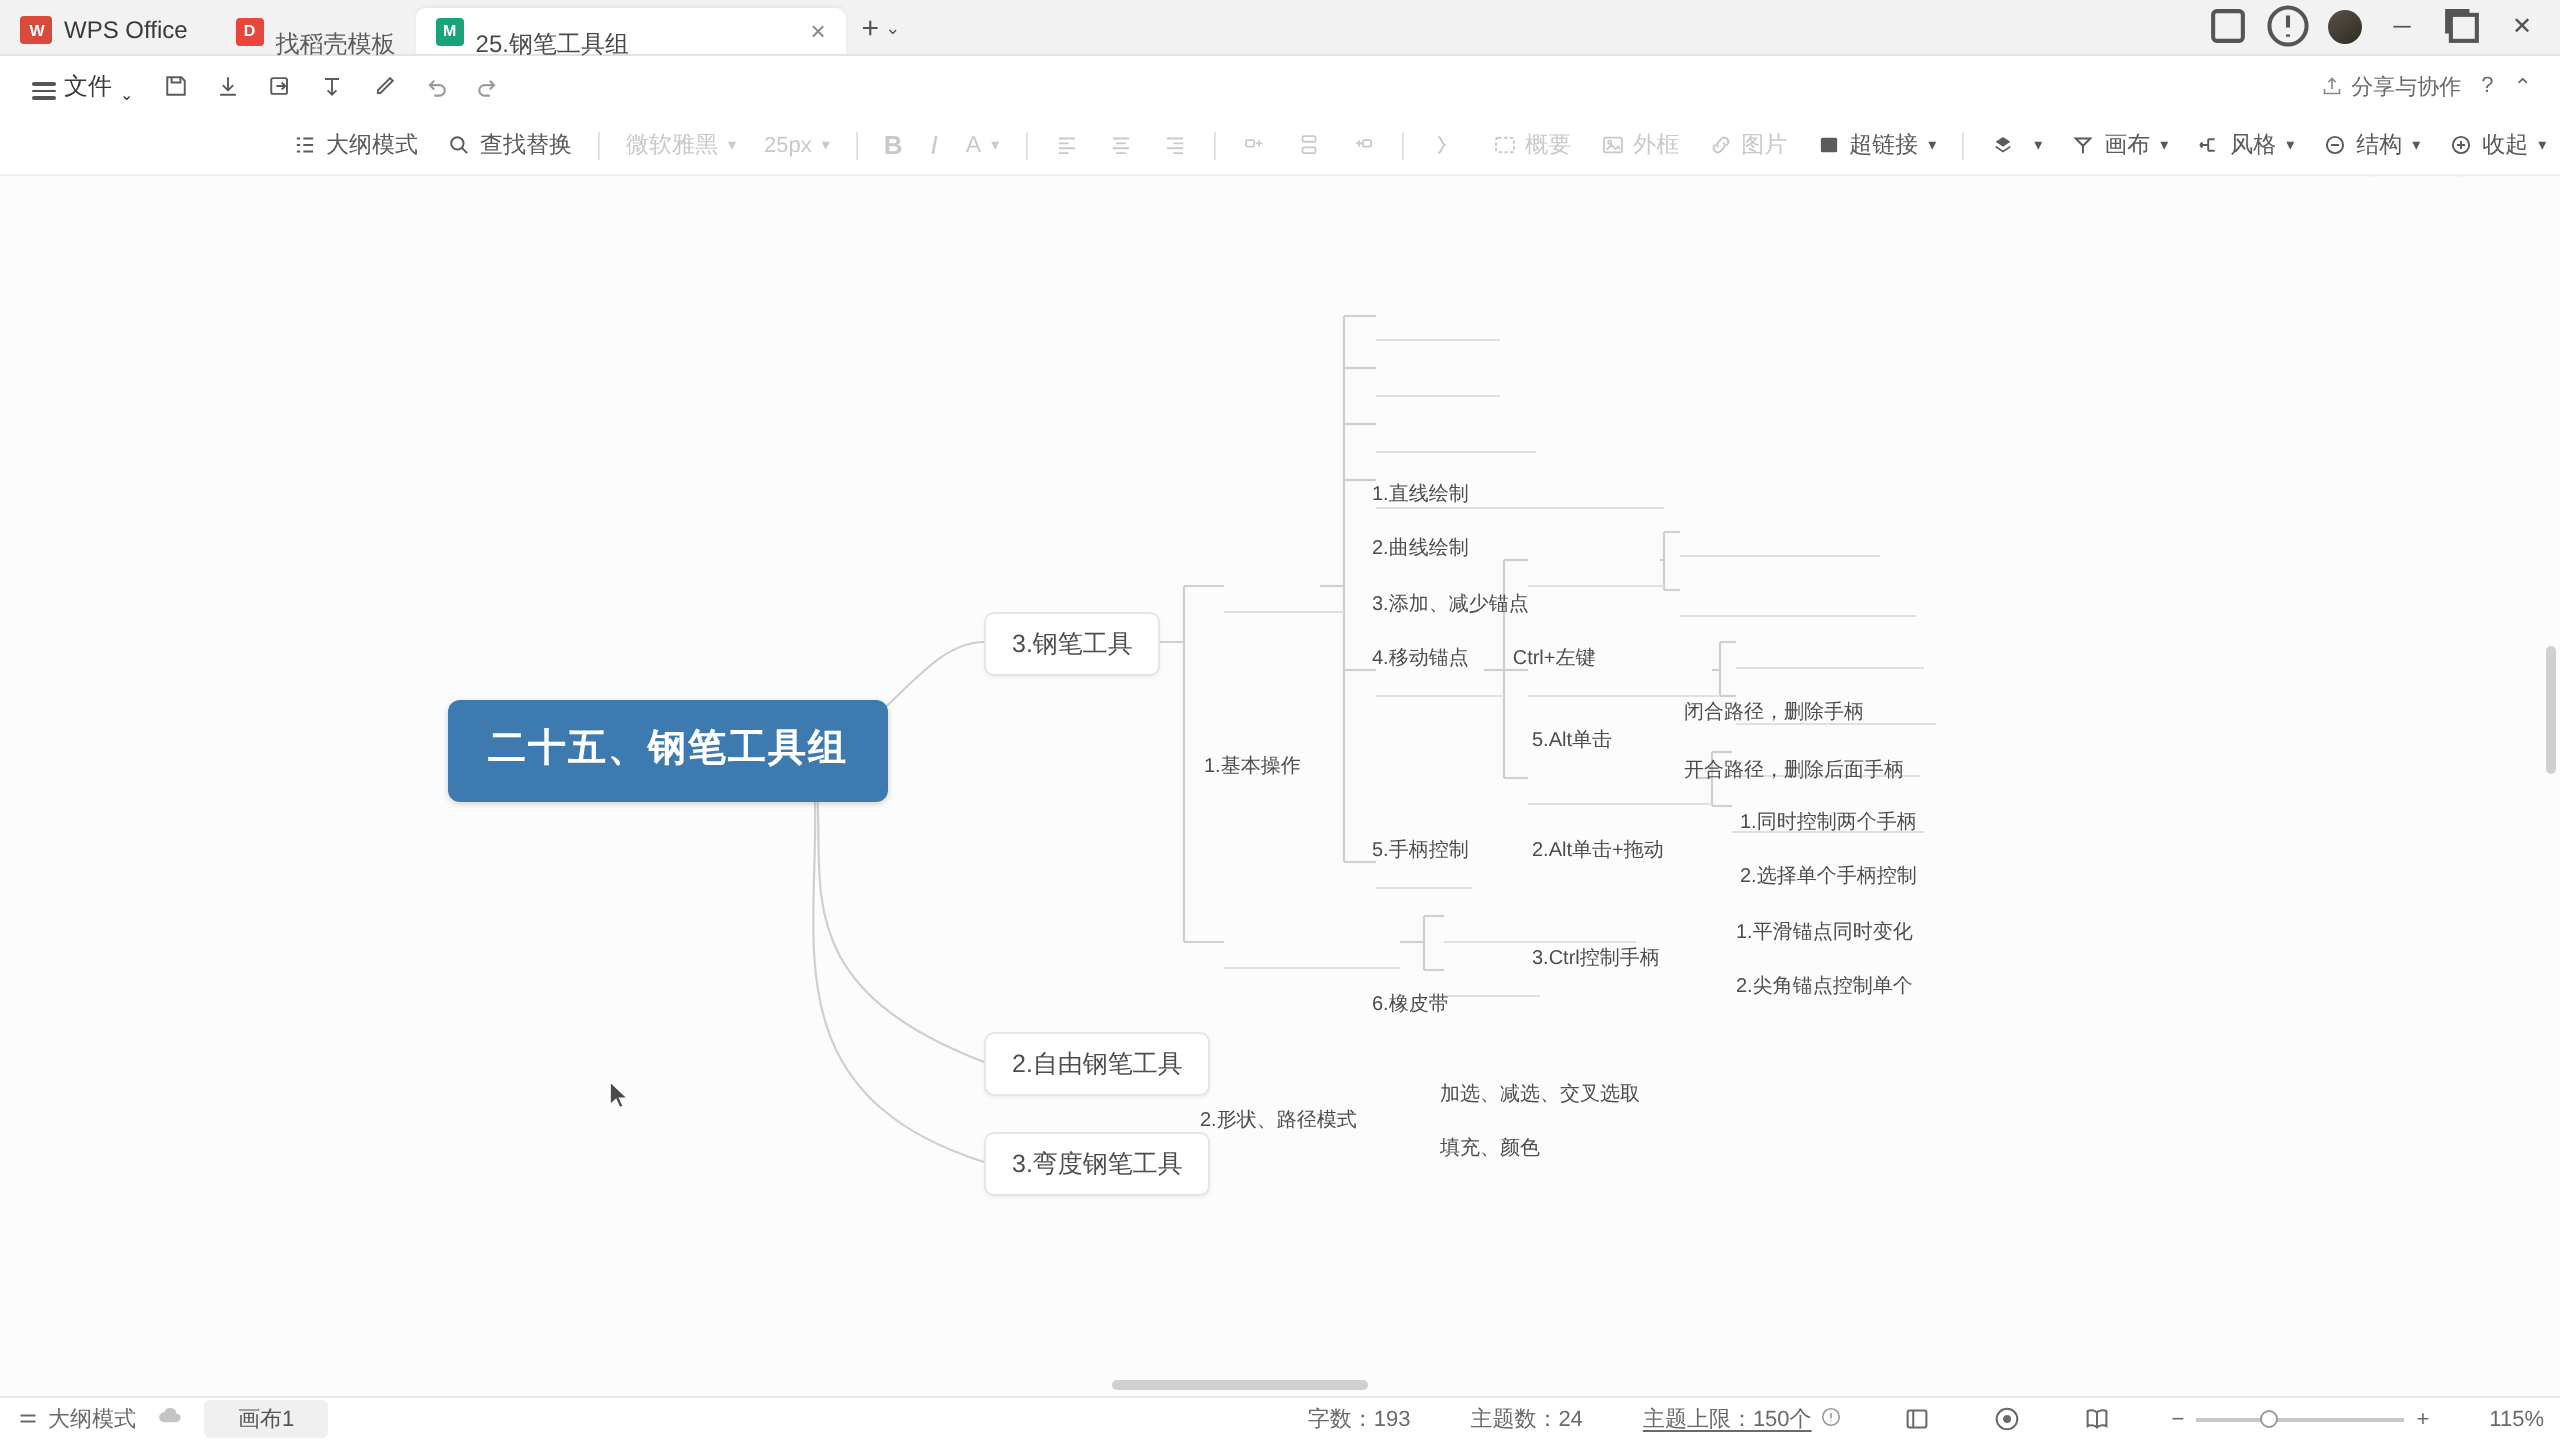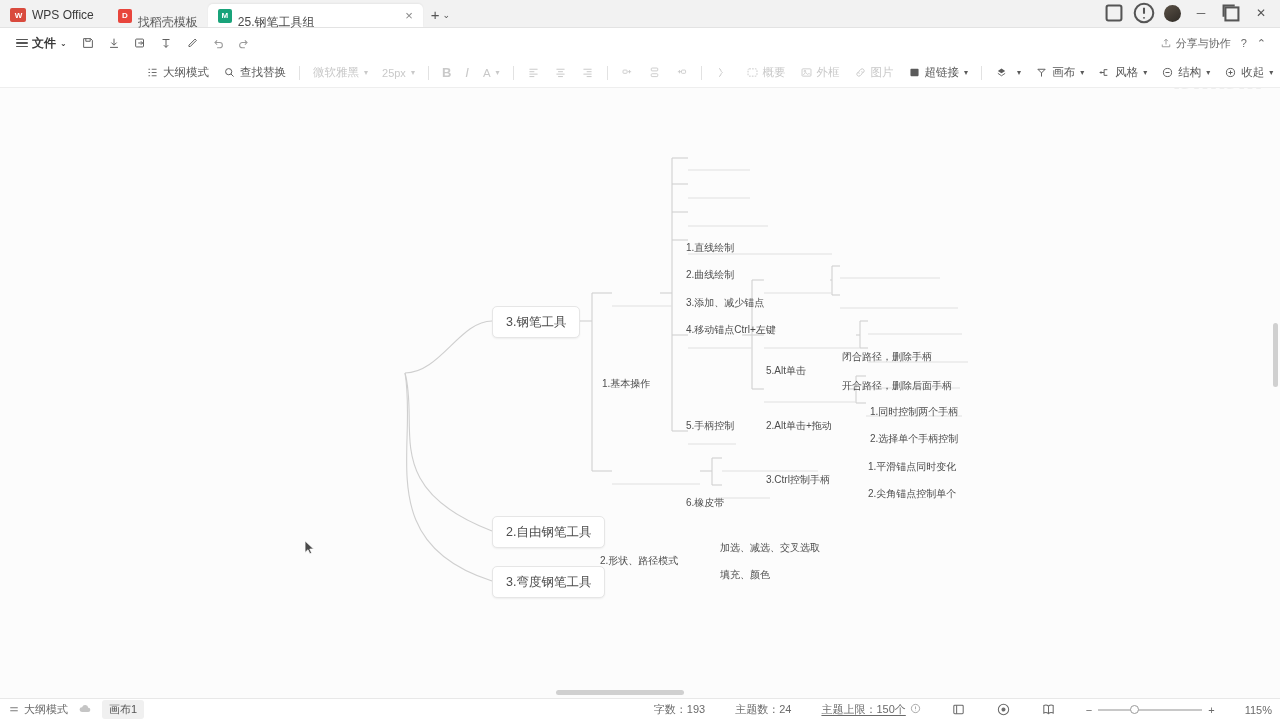--- a/index.html
+++ b/index.html
@@ -52,22 +52,22 @@
   .win-btn { width:26px; height:20px; display:flex; align-items:center;
     justify-content:center; font-size:12px; color:#555; }
   .avatar { width:17px; height:17px; border-radius:50%;
     background:linear-gradient(145deg,#5b5247,#2e2a25); margin:0 3px; }
 
   
   .menurow {
     height:30px; background:#fff; display:flex; align-items:center;
     position:relative; padding:0 8px;
   }
-  .file-menu { display:flex; align-items:center; gap:4px; font-size:12px;
-    color:#3a3a3a; padding:3px 8px; border-radius:3px;font-weight:bold; }
+  .file-menu { display:flex; align-items:flex-end; gap:4px; font-size:12px;
+    color:#3a3a3a; padding:3px 8px; border-radius:3px; }
   .hamb { display:inline-block; width:12px; }
   .hamb i { display:block; height:1.5px; background:#555; margin:2px 0; border-radius:1px; }
   .qicon { width:26px; height:22px; display:flex; align-items:center;
     justify-content:center; color:#5b5b5b; }
   .qicon svg { width:14px; height:14px; }
   .ribbon-tabs { position:absolute; left:50%; transform:translateX(-50%);
     display:flex; align-items:center; gap:20px; font-size:12px; color:#4a4a4a; }
   .rtab.active { background:#20b26c; color:#fff; border-radius:11px;
     padding:3px 13px; }
   .menu-right { margin-left:auto; display:flex; align-items:center; gap:10px;
@@ -104,21 +104,21 @@
     background:#3d7ab0; color:#fff; font-size:19px; font-weight:bold;
     padding:13px 20px; border-radius:6px; letter-spacing:1px;
     box-shadow:0 1px 3px rgba(0,0,0,.18);
   }
   .node.box {
     background:#fff; border:1px solid #e6e6e6; border-radius:5px;
     padding:7px 13px; font-size:12.5px;
     box-shadow:0 1px 2px rgba(0,0,0,.06);
   }
   .node.plain { padding:3px 2px 5px 2px; }
-  .node.plain .kbd { color:#4d4d4d; }
+  .node.plain .kbd { margin-left:22px; color:#4d4d4d; }
 
   
   .cursor { position:absolute; width:11px; height:16px; }
   .wm-bili {
     position:absolute; top:-30px; right:16px; pointer-events:none;
     font-size:34px; font-weight:bold; color:rgba(120,120,120,.10);
     font-style:italic; letter-spacing:-1px;
   }
 
   
@@ -127,21 +127,21 @@
   .hscroll { position:absolute; bottom:3px; left:556px; width:128px; height:5px;
     background:#d0d0d0; border-radius:3px; }
 
   
   .statusbar {
     height:22px; background:#fff; border-top:1px solid #e8e8e8;
     display:flex; align-items:center; font-size:11px; color:#6a6a6a;
     padding:0 8px; gap:10px;
   }
   .sb-item { display:flex; align-items:center; gap:4px; }
-  .sb-chip { background:#f0f0f0; border-radius:3px; padding:2px 7px; color:#555; }
+  .sb-chip { background:#f0f0f0; border-radius:3px; padding:2px 17px; color:#555; }
   .sb-right { margin-left:auto; display:flex; align-items:center; gap:30px; }
   .sb-under { text-decoration:underline; text-underline-offset:2px; }
   .zoom-slider { display:flex; align-items:center; gap:6px; }
   .track { width:104px; height:2px; background:#c8c8c8; position:relative; }
   .knob { position:absolute; left:32px; top:-4px; width:9px; height:9px;
     border-radius:50%; background:#fff; border:1.5px solid #9a9a9a; }
   .sb-ico { width:15px; height:15px; color:#6a6a6a; }
 </style>
 </head>
 <body>
@@ -472,20 +472,21 @@
       <path d="M840 220 H958" stroke="#e0e0e0"></path>
       <path d="M868 246 H962" stroke="#e0e0e0"></path>
       <path d="M868 274 H968" stroke="#e0e0e0"></path>
       <path d="M866 300 H960" stroke="#e0e0e0"></path>
       <path d="M866 328 H962" stroke="#e0e0e0"></path>
       <path d="M722 383 H818" stroke="#e0e0e0"></path>
       <path d="M722 410 H770" stroke="#e0e0e0"></path>
     </g>
   </svg>
 
+  <div class="node root" style="left:224px; top:262px;">二十五、钢笔工具组</div>
 
   <div class="node box" style="left:492px; top:218px;">3.钢笔工具</div>
   <div class="node box" style="left:492px; top:428px;">2.自由钢笔工具</div>
   <div class="node box" style="left:492px; top:478px;">3.弯度钢笔工具</div>
 
   <div class="node plain" style="left:600px; top:286px;">1.基本操作</div>
   <div class="node plain" style="left:598px; top:463px;">2.形状、路径模式</div>
 
   <div class="node plain" style="left:684px; top:150px;">1.直线绘制</div>
   <div class="node plain" style="left:684px; top:177px;">2.曲线绘制</div>

